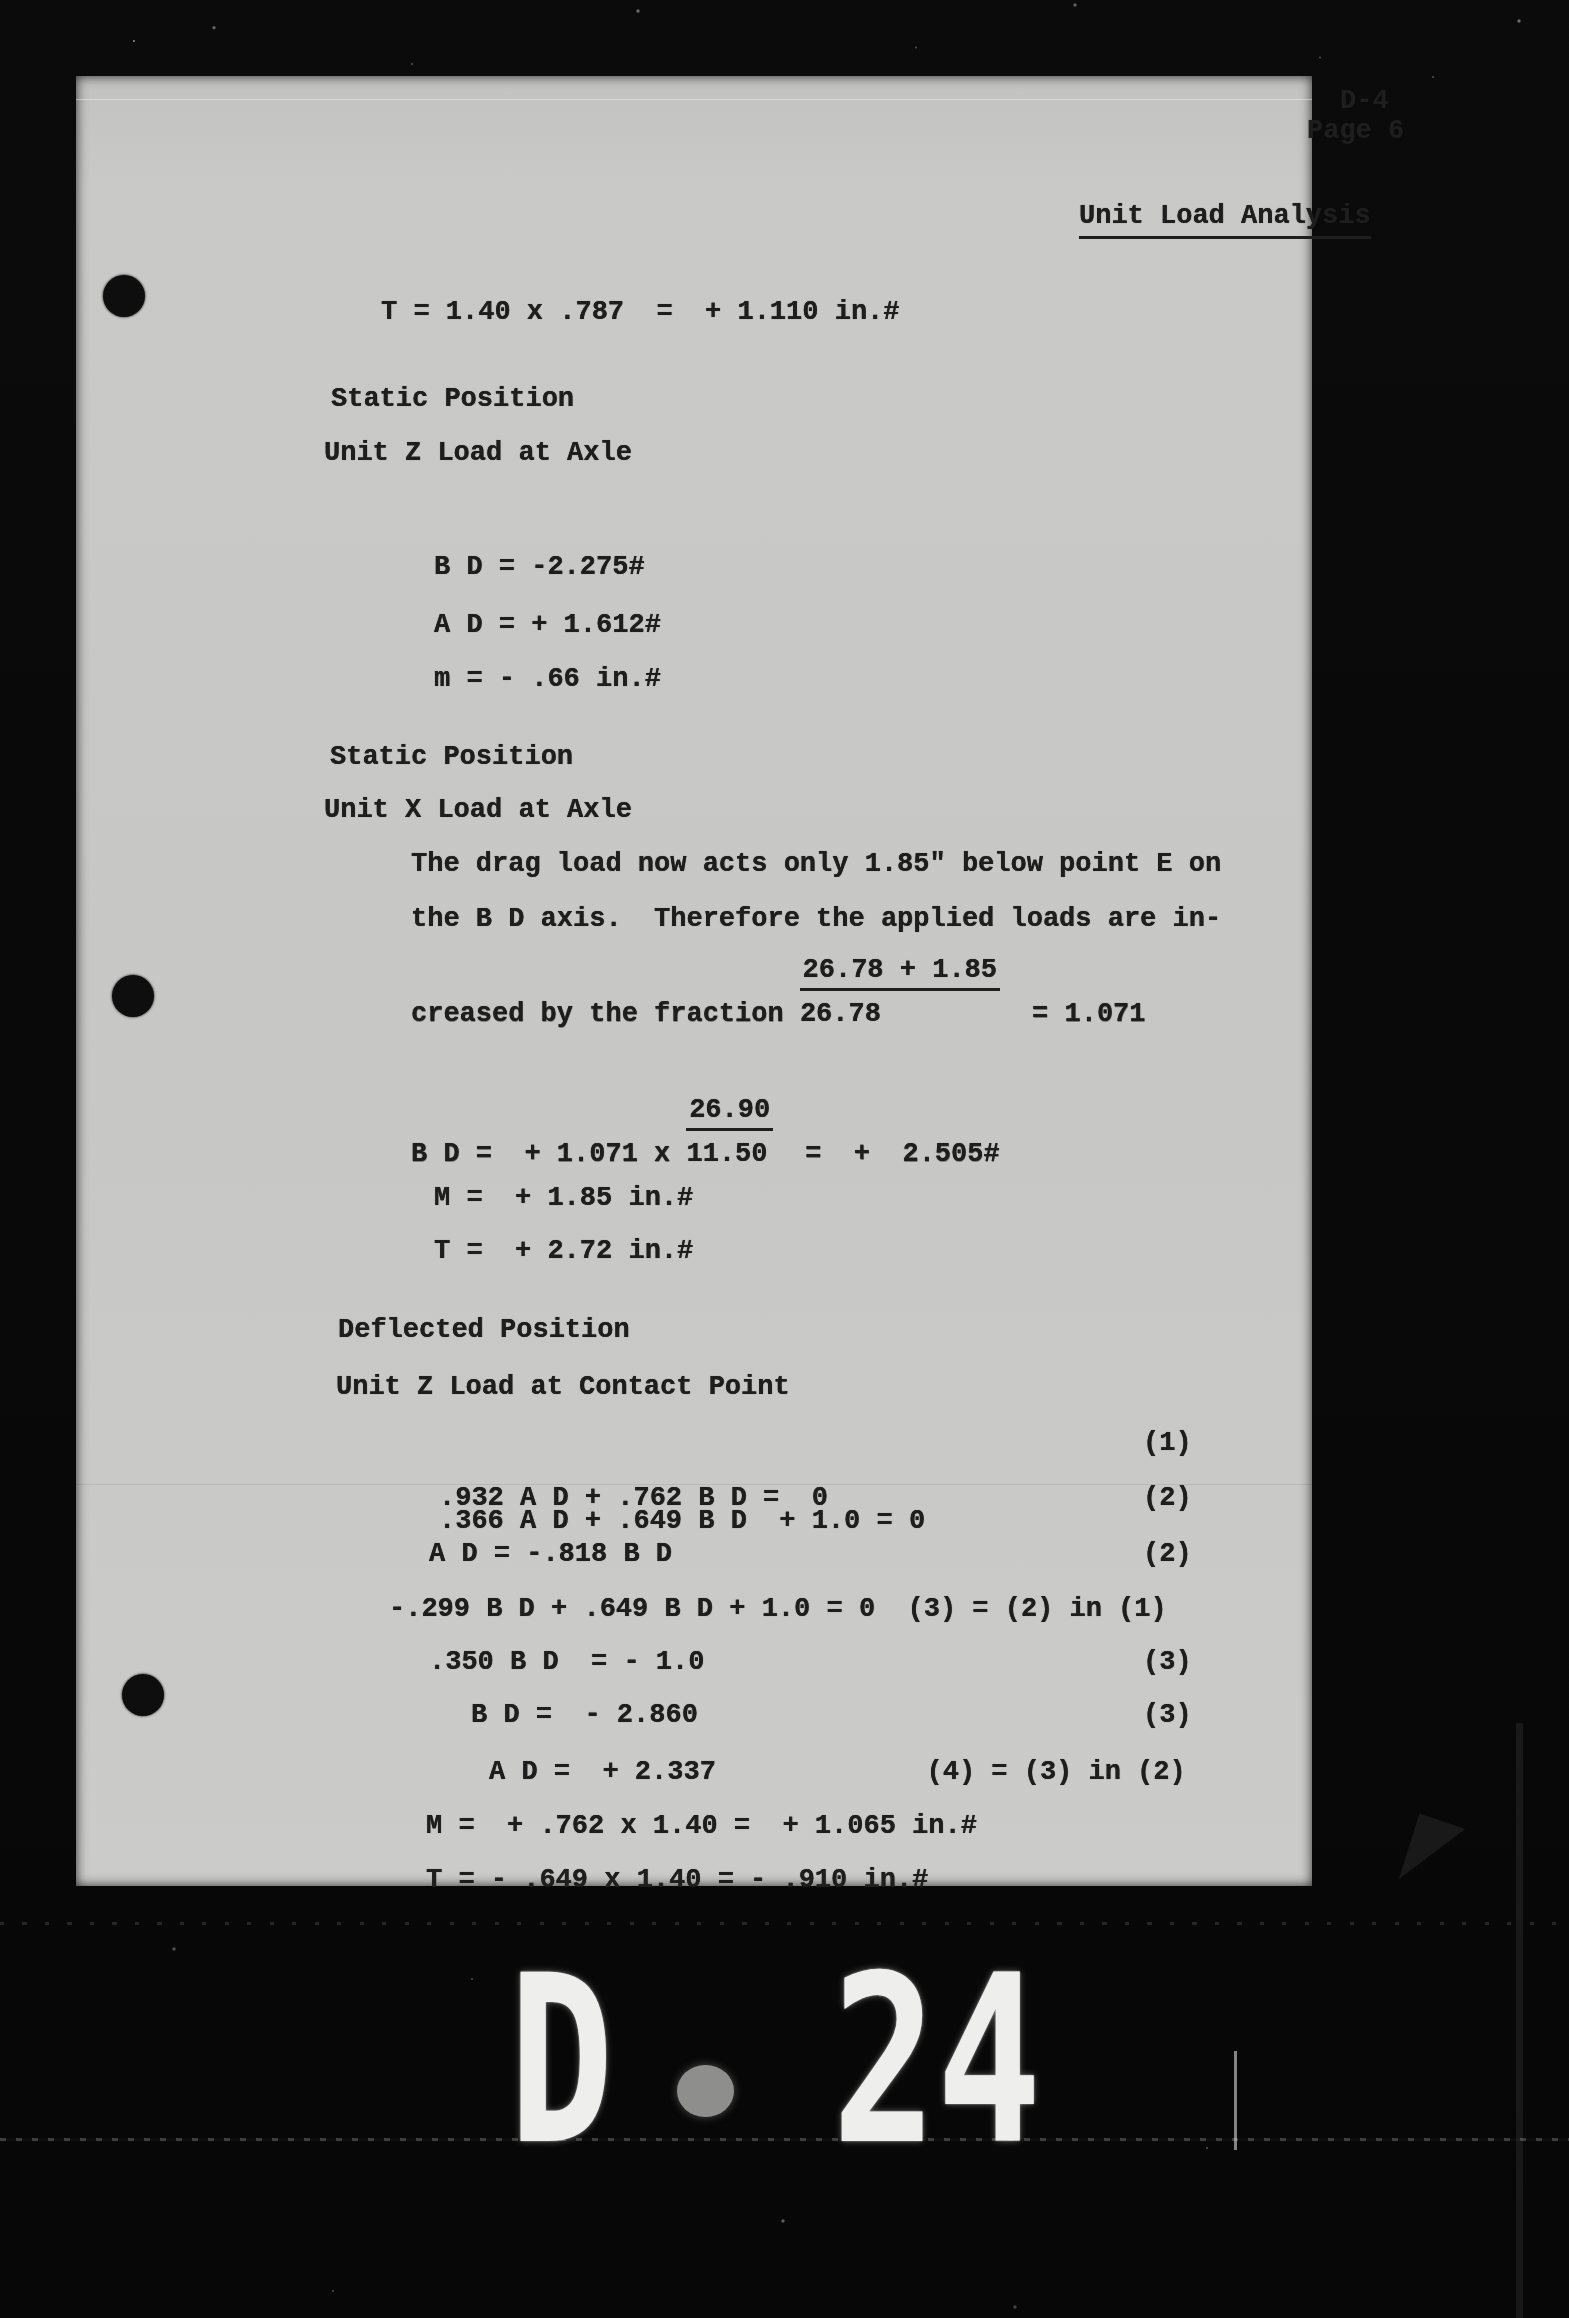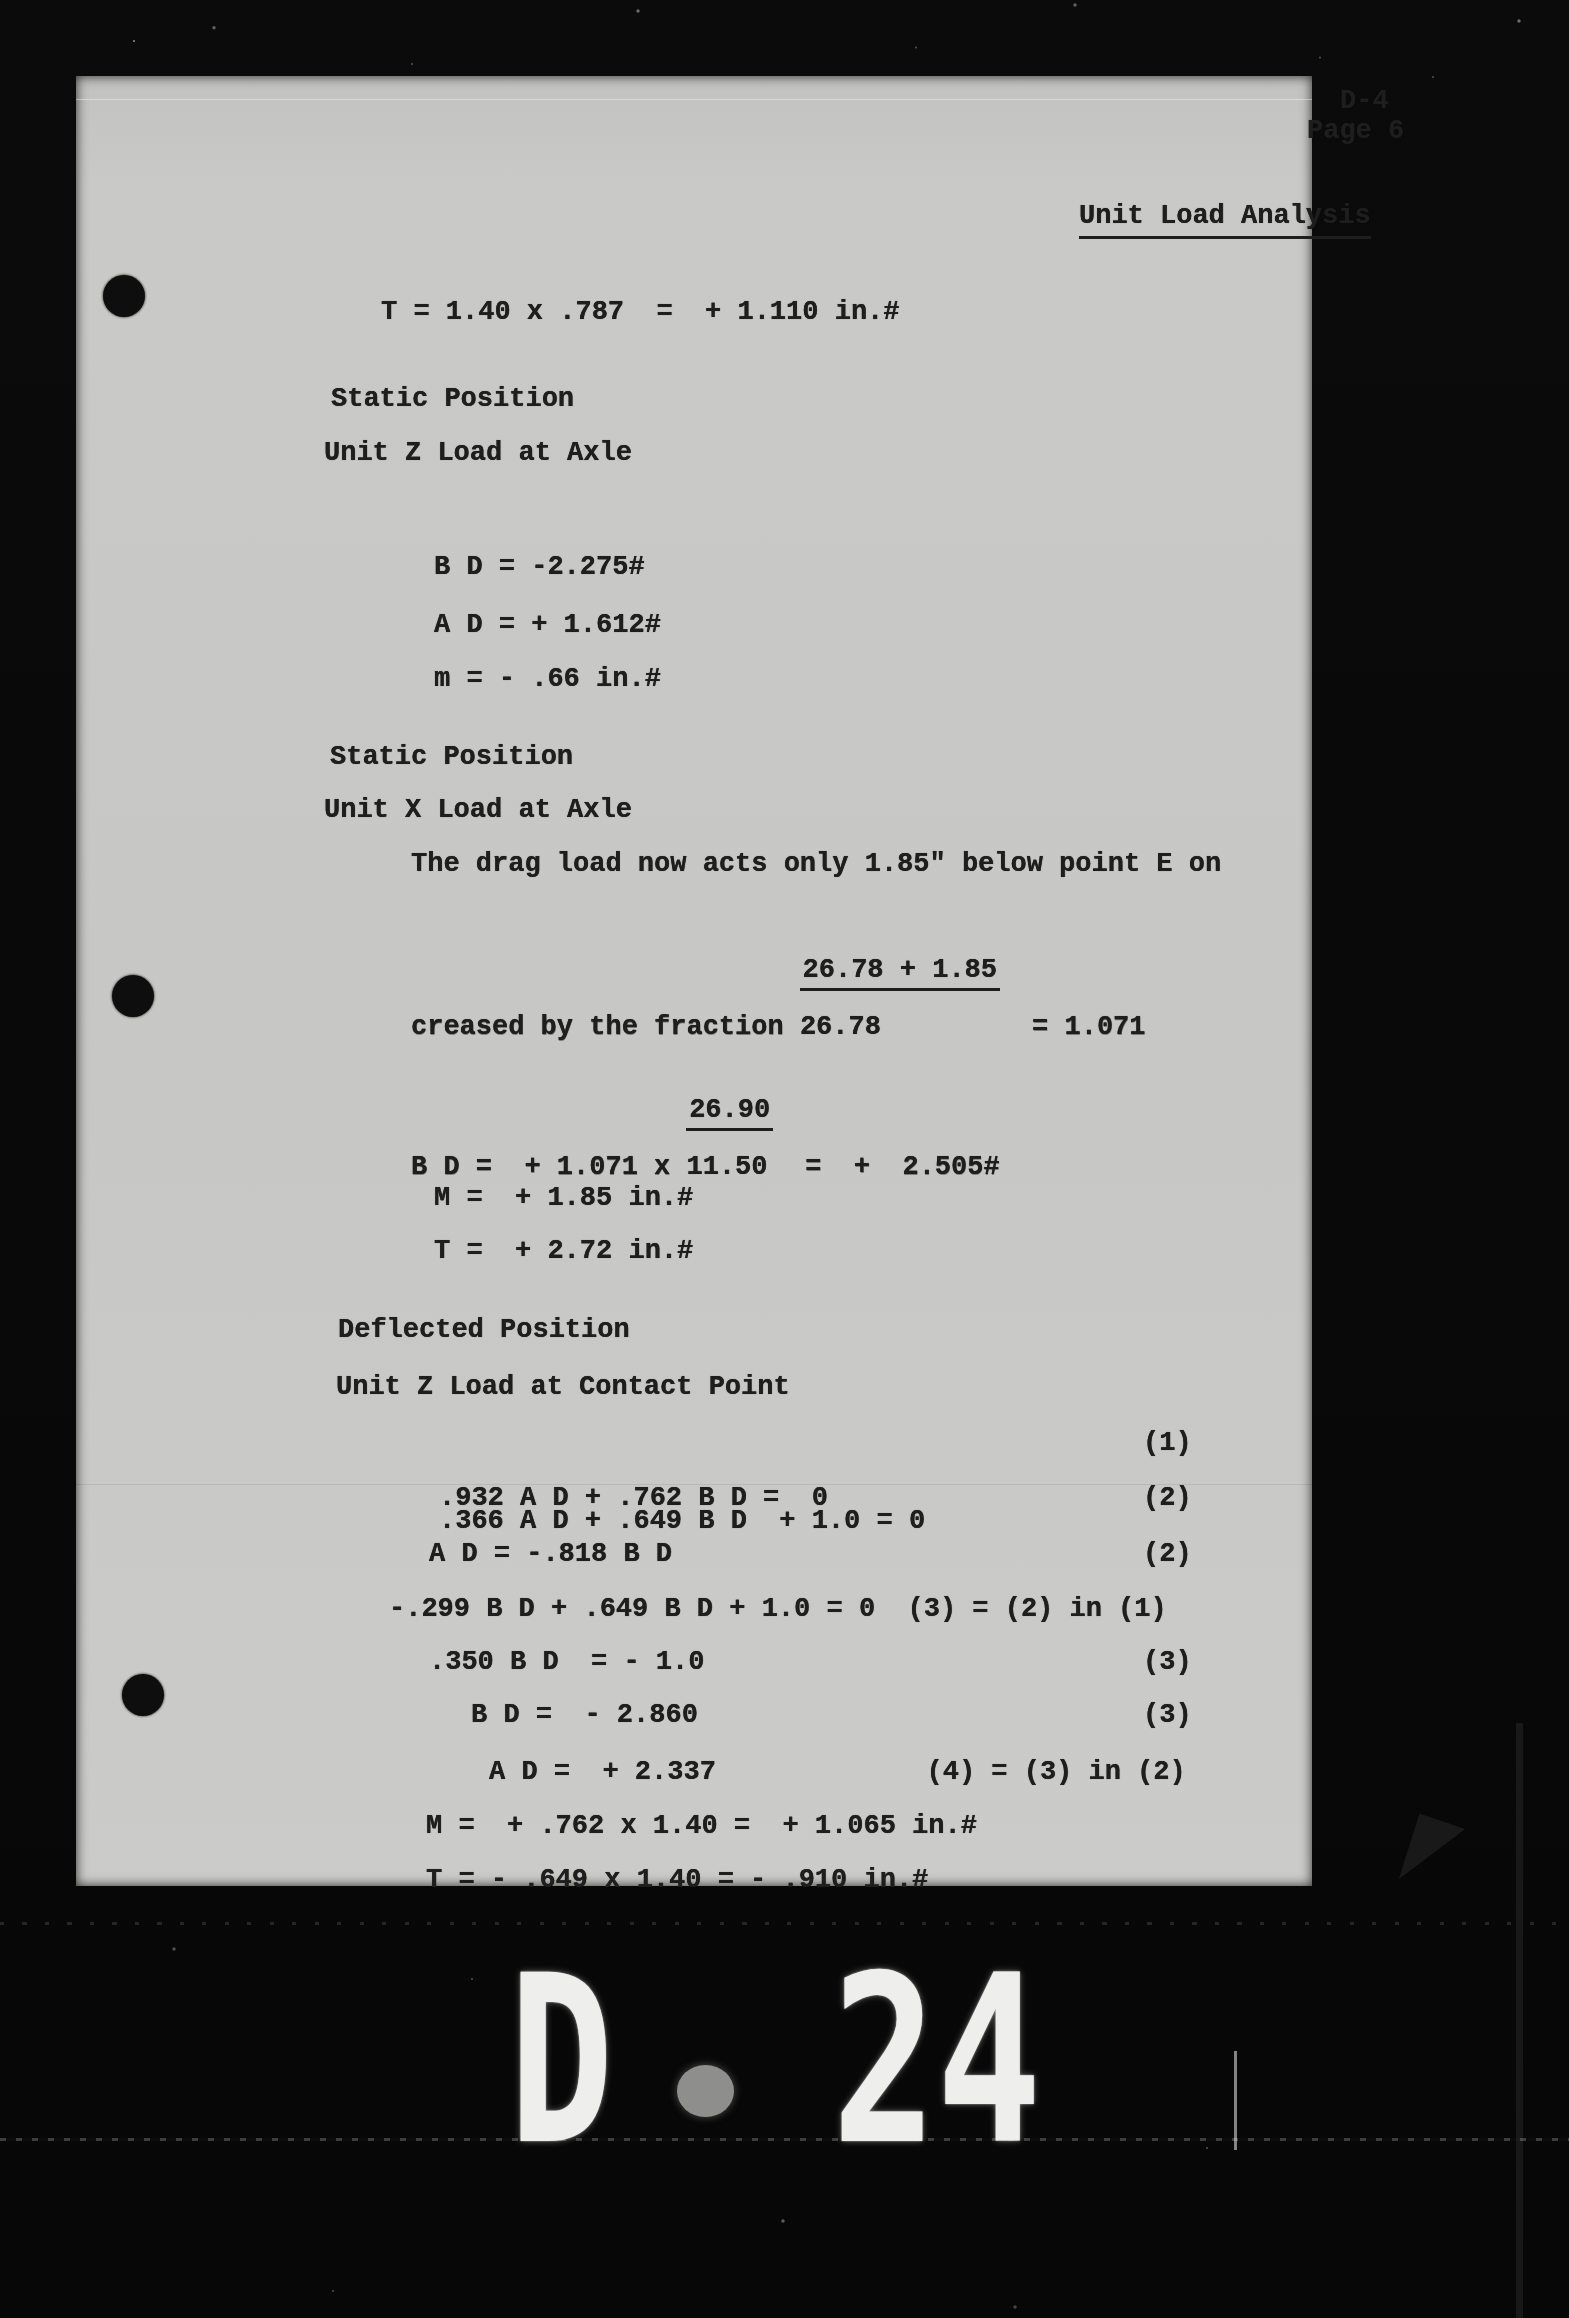--- a/index.html
+++ b/index.html
@@ -34,21 +34,21 @@
   .paper-topline{position:absolute;left:0;top:23px;width:100%;height:1.3px;background:rgba(255,255,255,.4);}
   .paper-faintline{position:absolute;left:0;top:1408px;width:100%;height:1.3px;background:rgba(0,0,0,.08);}
   .txt{
     position:absolute;white-space:pre;color:#1e1e1e;font-weight:700;
     font-size:27px;line-height:34px;letter-spacing:0;
     text-shadow:0 0 0.7px rgba(25,25,25,.85), 0.3px 0.3px 0.3px rgba(25,25,25,.4);
   }
   .title-underline{border-bottom:3.3px solid #1e1e1e;padding-bottom:5px;}
   .frac{display:inline-block;vertical-align:baseline;text-align:left;}
   .frac .num{display:block;border-bottom:3.3px solid #1e1e1e;padding:0 2.7px 1.3px 2.7px;}
-  .frac .den{display:block;padding-top:19px;}
+  .frac .den{display:block;padding-top:6px;}
   .punch{position:absolute;width:42px;height:42px;border-radius:50%;background:#0e0e0e;
     box-shadow:0 0 2px 0.7px rgba(14,14,14,.6);}
   .corner-arrow{position:absolute;left:1319px;top:1733px;width:74px;height:74px;background:#191919;
     clip-path:polygon(33% 6%,95% 27%,5% 95%);}
   
   .stencil{
     position:absolute;top:1945px;font-family:"DejaVu Sans Mono","Liberation Mono",monospace;
     font-size:232px;line-height:232px;font-weight:700;color:#eeeeec;
     transform:scaleX(.75);transform-origin:left top;
     text-shadow:0 0 8px rgba(230,230,230,.4),0 0 2px rgba(255,255,255,.7);
@@ -82,20 +82,21 @@
 
   <div class="txt" style="left:255px;top:306px;">Static Position</div>
   <div class="txt" style="left:248px;top:360px;">Unit Z Load at Axle</div>
   <div class="txt" style="left:358px;top:474px;">B D = -2.275#</div>
   <div class="txt" style="left:358px;top:532px;">A D = + 1.612#</div>
   <div class="txt" style="left:358px;top:586px;">m = - .66 in.#</div>
 
   <div class="txt" style="left:254px;top:664px;">Static Position</div>
   <div class="txt" style="left:248px;top:717px;">Unit X Load at Axle</div>
   <div class="txt" style="left:335px;top:771px;">The drag load now acts only 1.85" below point E on</div>
+  <div class="txt" style="left:335px;top:826px;">the B D axis.  Therefore the applied loads are in-</div>
   <div class="txt" style="left:335px;top:877px;"><span>creased by the fraction </span><span class="frac"><span class="num">26.78 + 1.85</span><span class="den">26.78</span></span><span>  = 1.071</span></div>
   <div class="txt" style="left:335px;top:1017px;"><span>B D =  + 1.071 x </span><span class="frac"><span class="num">26.90</span><span class="den">11.50</span></span><span>  =  +  2.505#</span></div>
   <div class="txt" style="left:358px;top:1105px;">M =  + 1.85 in.#</div>
   <div class="txt" style="left:358px;top:1158px;">T =  + 2.72 in.#</div>
 
   <div class="txt" style="left:262px;top:1237px;">Deflected Position</div>
   <div class="txt" style="left:260px;top:1294px;">Unit Z Load at Contact Point</div>
 
   <div class="txt" style="left:363px;top:1428px;">.366 A D + .649 B D  + 1.0 = 0</div>
   <div class="txt" style="left:363px;top:1405px;">.932 A D + .762 B D =  0</div>

